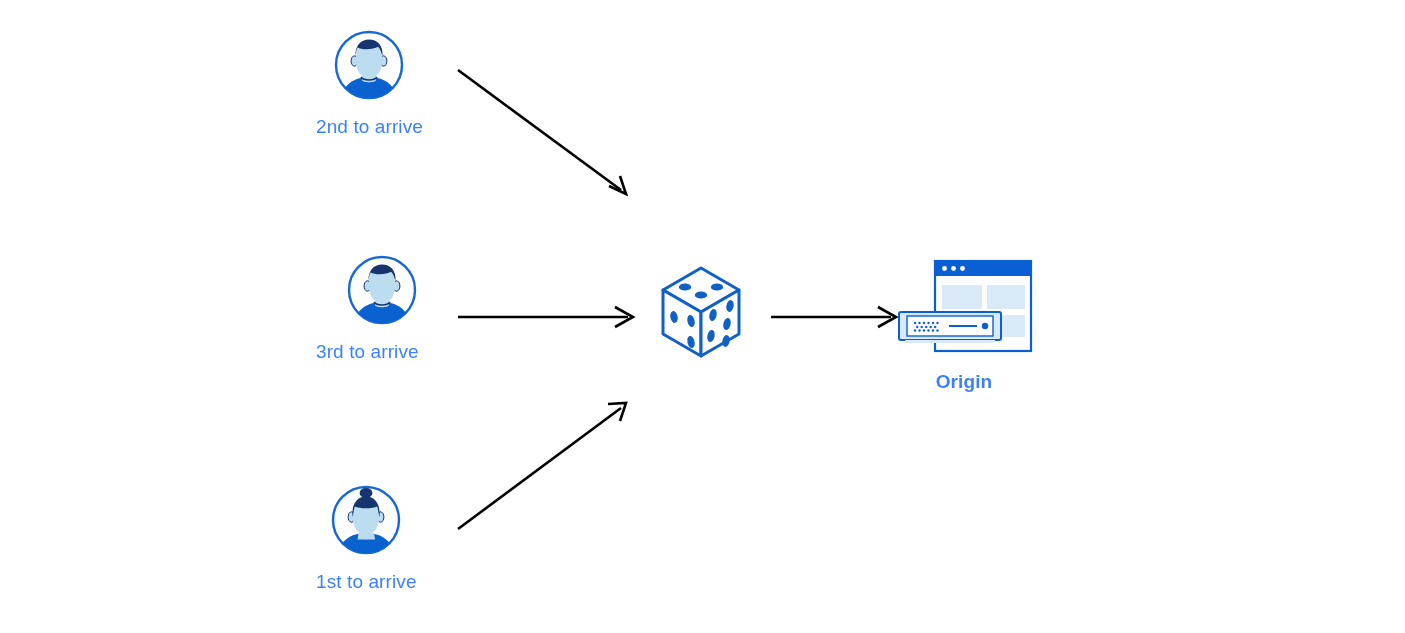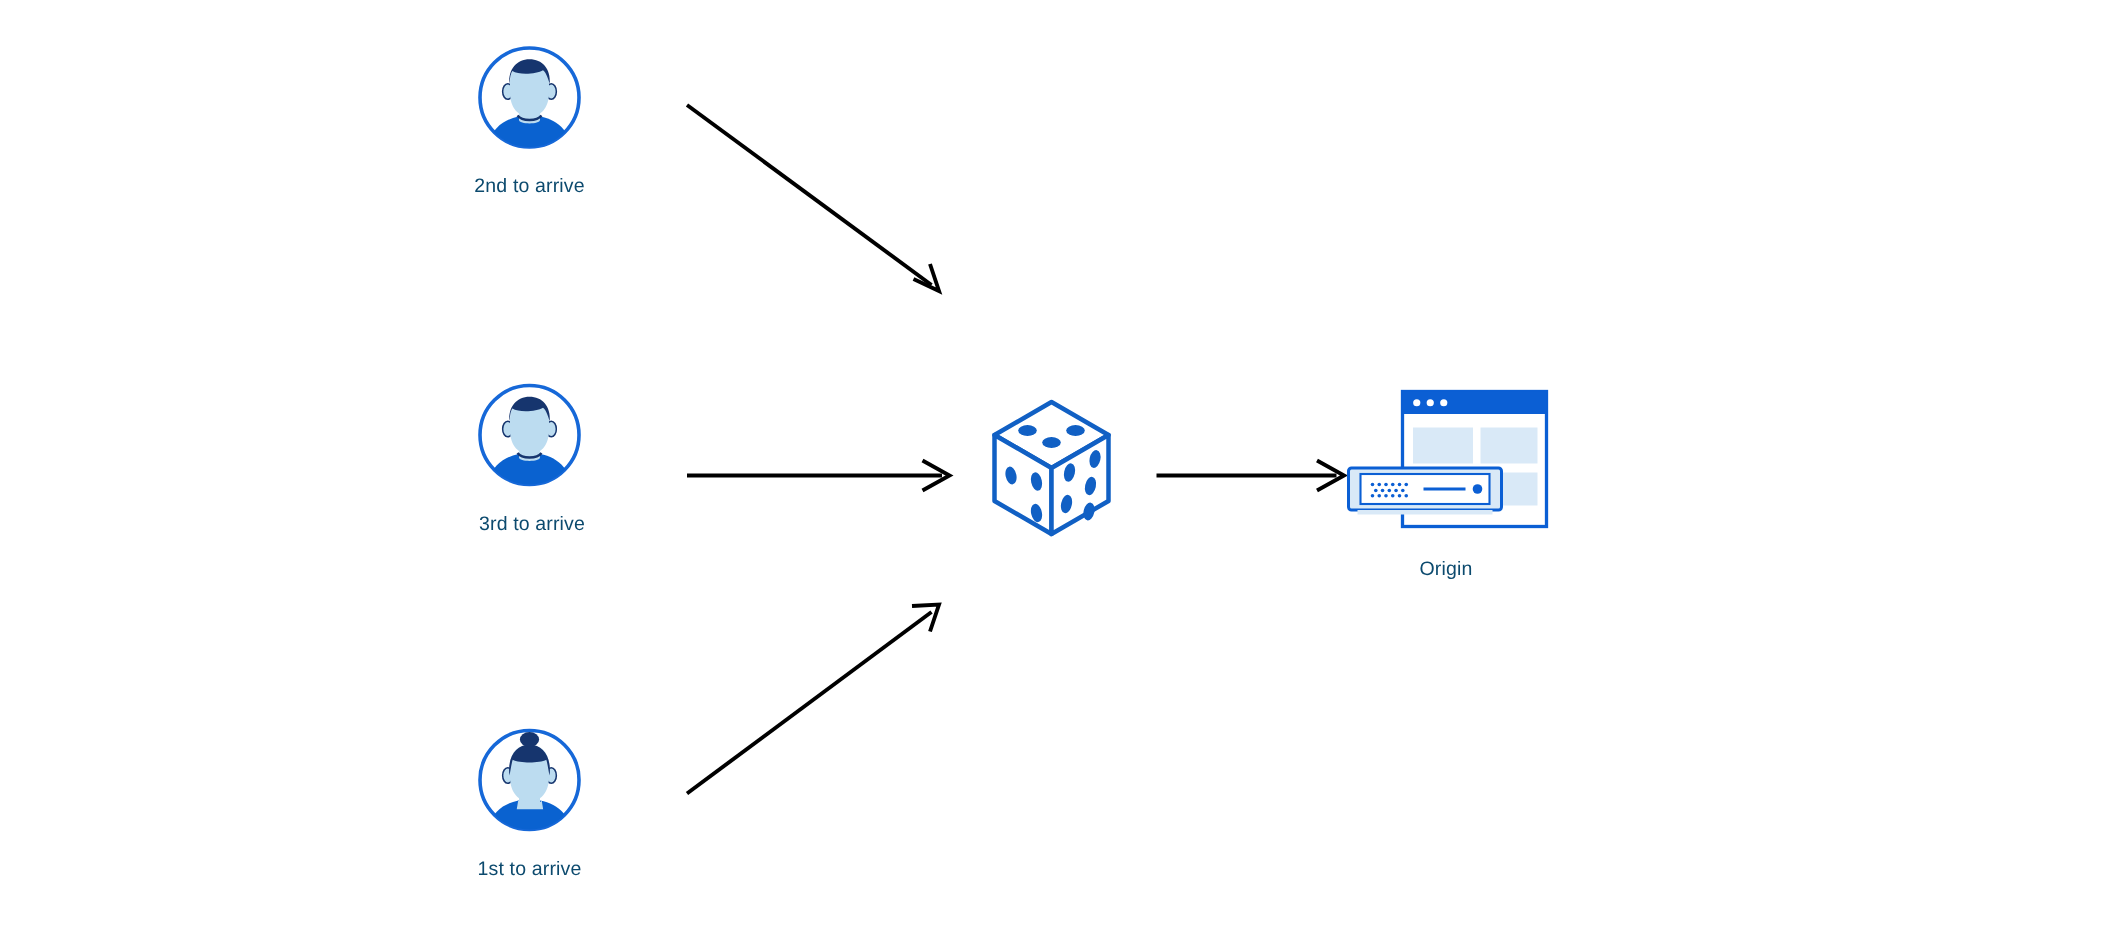--- a/index.html
+++ b/index.html
@@ -19,22 +19,22 @@
     overflow: hidden;
   }
   .node {
     position: absolute;
     display: flex;
     flex-direction: column;
     align-items: center;
   }
   .node-label {
     font-family: "Liberation Sans", sans-serif;
-    font-size: 13px;
-    color: #0c4a6e;
+    font-size: 19px;
+    color: #3b82f6;
     white-space: nowrap;
     letter-spacing: 0.1px;
   }
   .avatar-node .node-label {
     margin-top: 14px;
   }
   .origin-node .node-label {
     margin-top: 13px;
   }
   .icon-wrap {
@@ -181,21 +181,21 @@
           <ellipse cx="75" cy="44" rx="3.6" ry="6" transform="rotate(12 75 44)"></ellipse>
           <ellipse cx="58" cy="53" rx="3.6" ry="6.2" transform="rotate(12 58 53)"></ellipse>
           <ellipse cx="72" cy="62" rx="3.6" ry="6.2" transform="rotate(12 72 62)"></ellipse>
           <ellipse cx="56" cy="74" rx="3.6" ry="6.2" transform="rotate(12 56 74)"></ellipse>
           <ellipse cx="71" cy="79" rx="3.6" ry="6" transform="rotate(12 71 79)"></ellipse>
         </g>
       </svg>
     </span>
   </div>
 
-  <div class="node origin-node" style="left:893px; top:258px;">
+  <div class="node origin-node" style="left:893px; top:258px;font-weight:bold;">
     <span class="icon-wrap">
       <svg width="142" height="100" viewBox="0 0 142 100">
 
         <g>
           <rect x="42" y="3" width="96" height="90" fill="#ffffff" stroke="#0b5fd4" stroke-width="2.2"></rect>
           <rect x="42" y="3" width="96" height="15" fill="#0b5fd4"></rect>
           <circle cx="51.5" cy="10.5" r="2.4" fill="#ffffff"></circle>
           <circle cx="60.5" cy="10.5" r="2.4" fill="#ffffff"></circle>
           <circle cx="69.5" cy="10.5" r="2.4" fill="#ffffff"></circle>
 

